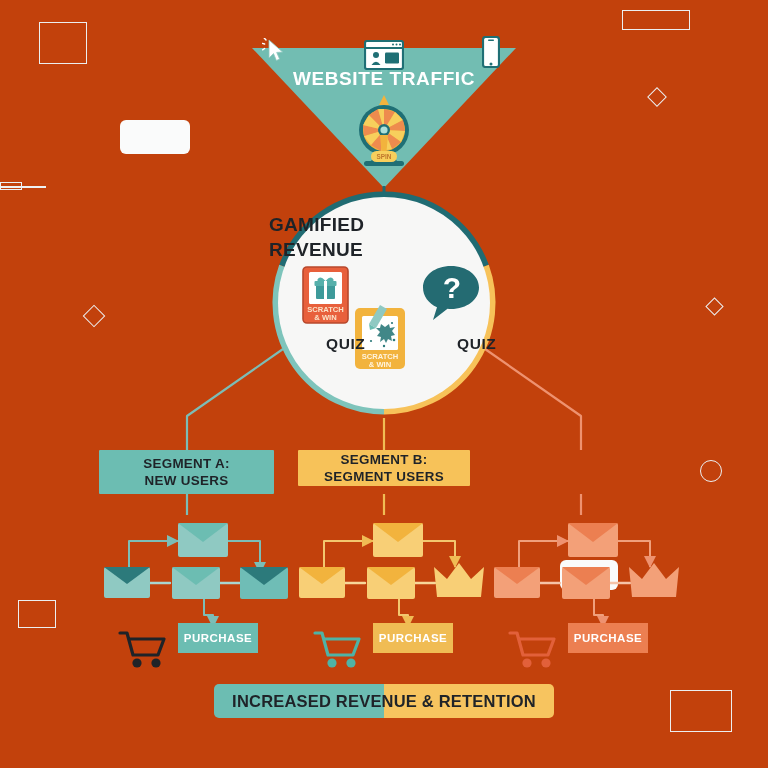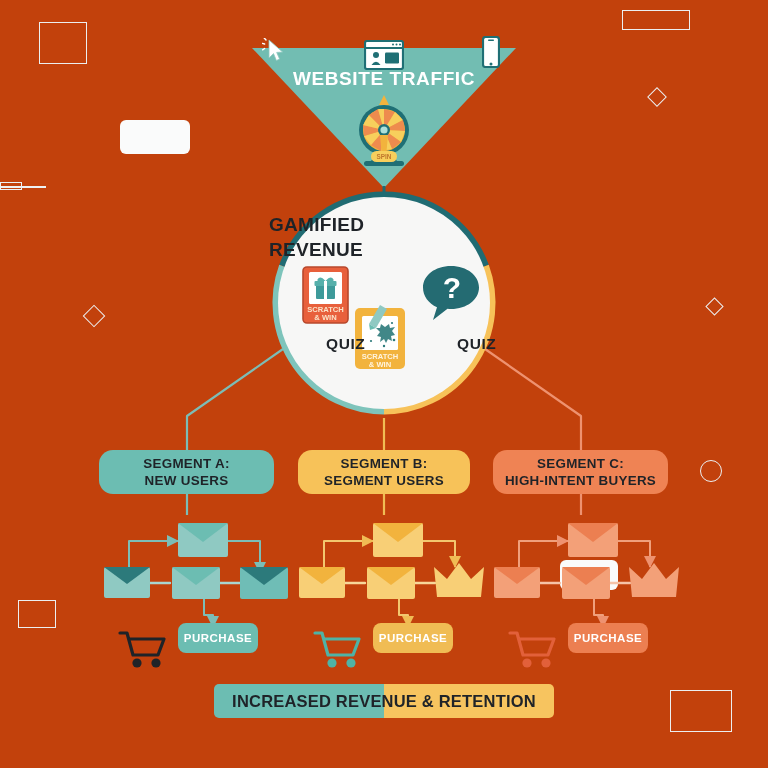--- a/index.html
+++ b/index.html
@@ -136,52 +136,52 @@
     left: 0; top: 0;
     width: 768px;
     height: 768px;
     z-index: 1;
     pointer-events: none;
   }
 
   
   .segment-box {
     position: absolute;
-    border-radius: 14px;
+    border-radius: 1px;
     display: flex;
     align-items: center;
     justify-content: center;
     text-align: center;
     font-weight: 700;
     font-size: 13.4px;
     line-height: 17px;
     letter-spacing: 0.3px;
     color: #1f2328;
     z-index: 4;
     box-sizing: border-box;
     padding: 0 6px;
   }
   #segment-a { left: 99px;  top: 450px; width: 175px; height: 44px; background: #6cbdb2; }
-  #segment-b { left: 298px; top: 450px; width: 172px; height: 44px; background: #f7c259; }
+  #segment-b { left: 298px; top: 450px; width: 172px; height: 36px; background: #f7c259; }
   #segment-c { left: 493px; top: 450px; width: 175px; height: 44px; background: #ef8354; }
 
   
   .flow {
     position: absolute;
     width: 210px;
     height: 165px;
     z-index: 4;
   }
   #flow-a { left: 100px; top: 505px; }
   #flow-b { left: 295px; top: 505px; }
   #flow-c { left: 490px; top: 505px; }
 
   .purchase-btn {
     position: absolute;
-    border-radius: 8px;
+    border-radius: 0;
     display: flex;
     align-items: center;
     justify-content: center;
     color: #ffffff;
     font-weight: 700;
     font-size: 11.5px;
     letter-spacing: 0.5px;
     z-index: 5;
   }
 
@@ -375,26 +375,20 @@
       <div>SEGMENT A:</div>
       <div>NEW USERS</div>
     </div>
   </div>
   <div class="segment-box" id="segment-b">
     <div>
       <div>SEGMENT B:</div>
       <div>SEGMENT USERS</div>
     </div>
   </div>
-  <div class="segment-box" id="segment-c">
-    <div>
-      <div>SEGMENT C:</div>
-      <div>HIGH-INTENT BUYERS</div>
-    </div>
-  </div>
 
   <div class="flow" id="flow-a">
     <svg viewBox="0 0 210 165" style="position:absolute;inset:0;width:100%;height:100%;">
       <defs>
         <marker id="arrA" markerWidth="7" markerHeight="7" refX="5.5" refY="3" orient="auto">
           <path d="M0 0 L6 3 L0 6 Z" fill="#7cbdb6"></path>
         </marker>
       </defs>
 
       <path d="M29 66 L29 36 L78 36" stroke="#7cbdb6" stroke-width="2" fill="none" marker-end="url(#arrA)" stroke-linejoin="round"></path>

